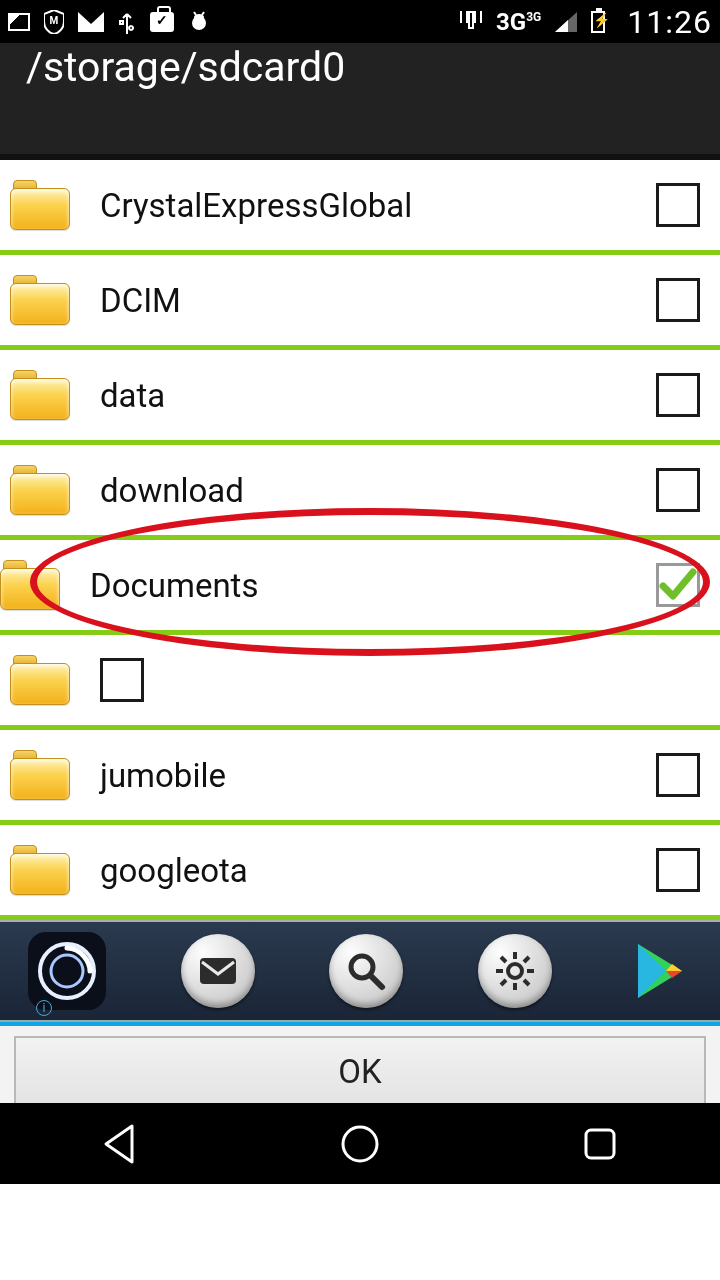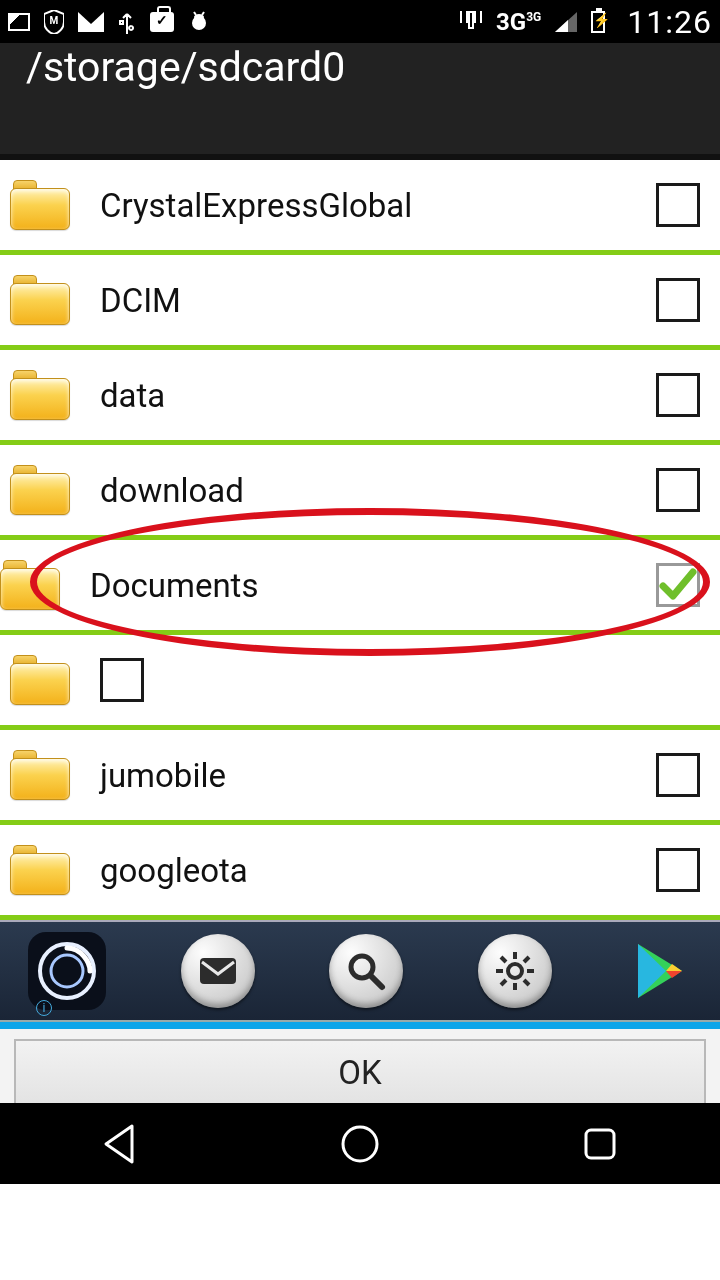--- a/index.html
+++ b/index.html
@@ -48,21 +48,21 @@
   .row.documents .folder-ic{margin-left:-10px}
   
   .adbar{height:102px;background:linear-gradient(#2b3a4f,#1a2536);display:flex;align-items:center;justify-content:space-between;padding:0 28px;border-top:2px solid #aab;border-bottom:2px solid #9aa}
   .adbar .app-round{width:78px;height:78px;border-radius:18px;background:#0a0f1a;display:flex;align-items:center;justify-content:center}
   .adbar .app-round svg{width:62px;height:62px}
   .adbar .circ{width:74px;height:74px;border-radius:50%;background:radial-gradient(circle at 30% 25%,#fdfdfd,#d9d9d9 55%,#bcbcbc);box-shadow:inset 0 -4px 6px rgba(0,0,0,.3),0 2px 3px rgba(0,0,0,.5);display:flex;align-items:center;justify-content:center;font-size:40px;color:#252525}
   .adbar .play svg{width:66px;height:66px}
   .ad-i{position:absolute;left:36px;bottom:6px;width:16px;height:16px;border:1px solid #4ad;border-radius:50%;color:#4ad;font-size:12px;text-align:center;line-height:14px}
   .adwrap{position:relative}
   
-  .actions{height:94px;background:#f3f3f3;display:flex;gap:12px;padding:10px 14px;border-top:7px solid #0ea5e9}
+  .actions{height:94px;background:#f3f3f3;display:flex;gap:12px;padding:10px 14px;border-top:4px solid #0ea5e9}
   .actions .btn{flex:1;background:linear-gradient(#f2f2f2,#e3e3e3);border:2px solid #b8b8b8;font-size:33px;color:#222;display:flex;align-items:center;justify-content:center}
   
   .navbar{height:81px;background:#000;display:flex;align-items:center;justify-content:space-around}
   .navbar svg{width:44px;height:44px}
   
   svg{display:block}
 </style>
 </head>
 <body>
 

